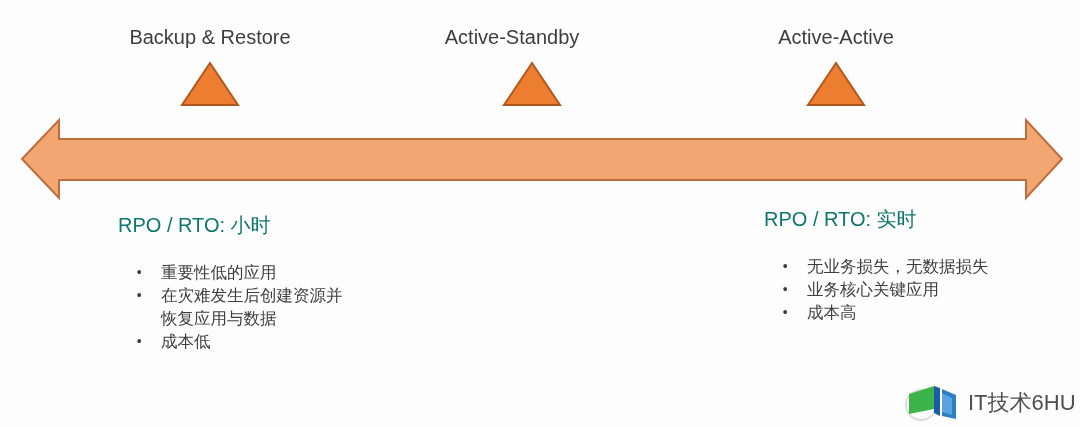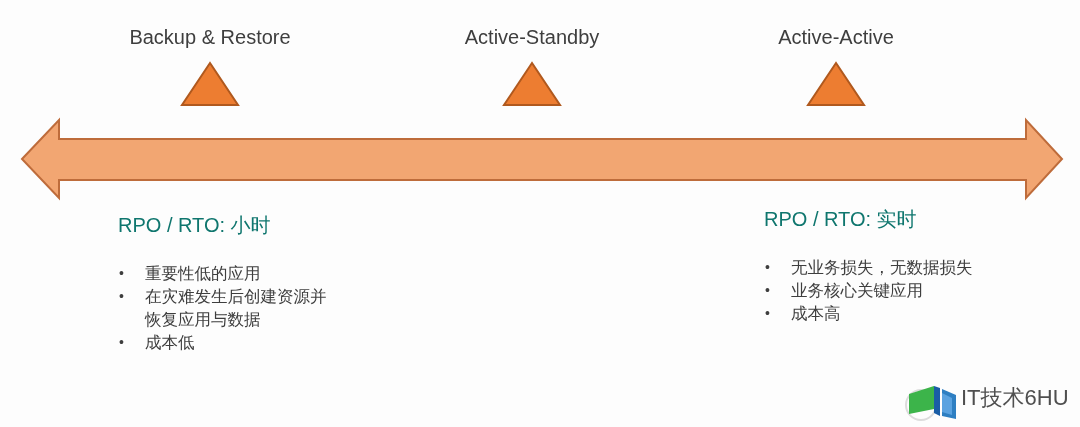--- a/index.html
+++ b/index.html
@@ -39,61 +39,62 @@
   .col h2 {
     margin: 0 0 24px 2px;
     font-size: 20px;
     font-weight: normal;
     line-height: 26px;
     color: #0f766e;
     white-space: nowrap;
   }
   .col ul {
     list-style: none;
-    margin: 0; padding: 0;
+    margin: 16px; padding: 0; font-family: Liberation Mono, monospace;
   }
   .col li {
     position: relative;
     padding-left: 29px;
     font-size: 16.5px;
     line-height: 23px;
     color: #3e3e3e;
   }
   .col li::before {
     content: "\2022";
     position: absolute;
     left: 3px; top: 0;
     font-size: 14px;
     color: #3e3e3e;
   }
   .col li span { white-space: pre-line; }
   .watermark {
     position: absolute;
     left: 903px; top: 383px;
     display: flex;
-    align-items: flex-start;
+    align-items: center;
+    gap: 7px;
   }
   .watermark .wm-text {
     font-size: 22px;
     color: #4f4f4f;
     white-space: nowrap;
   }
   .logo-icon { width: 58px; height: 40px; }
 </style>
 </head>
 <body>
 
 <div class="canvas">
 
   <svg class="arrow-svg" viewBox="0 0 1080 427" aria-hidden="true">
     <polygon points="22,159 59,120 59,139 1026,139 1026,120 1062,159 1026,198 1026,180 59,180 59,198" fill="#F2A672" stroke="#BE6C3B" stroke-width="2" stroke-linejoin="miter"></polygon>
   </svg>
 
   <div class="stage-label" style="left:210px">Backup &amp; Restore</div>
-  <div class="stage-label" style="left:532px">Active-Standby</div>
+  <div class="stage-label" style="left:512px">Active-Standby</div>
   <div class="stage-label" style="left:836px">Active-Active</div>
 
   <svg class="marker" style="left:179px" viewBox="0 0 62 48" aria-hidden="true">
     <polygon points="31,3 59,45 3,45" fill="#ED7D31" stroke="#B0591E" stroke-width="2"></polygon>
   </svg>
   <svg class="marker" style="left:501px" viewBox="0 0 62 48" aria-hidden="true">
     <polygon points="31,3 59,45 3,45" fill="#ED7D31" stroke="#B0591E" stroke-width="2"></polygon>
   </svg>
   <svg class="marker" style="left:805px" viewBox="0 0 62 48" aria-hidden="true">
     <polygon points="31,3 59,45 3,45" fill="#ED7D31" stroke="#B0591E" stroke-width="2"></polygon>

